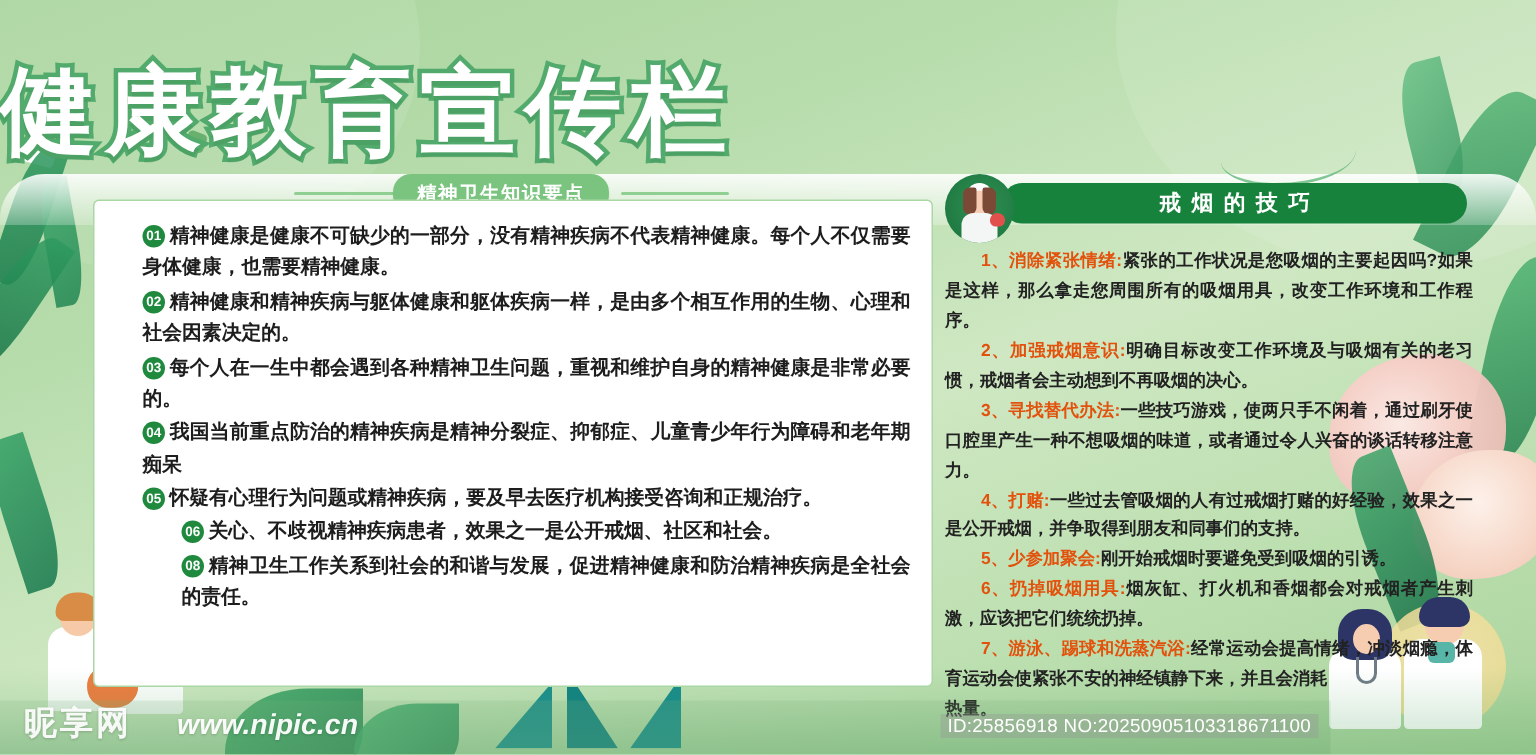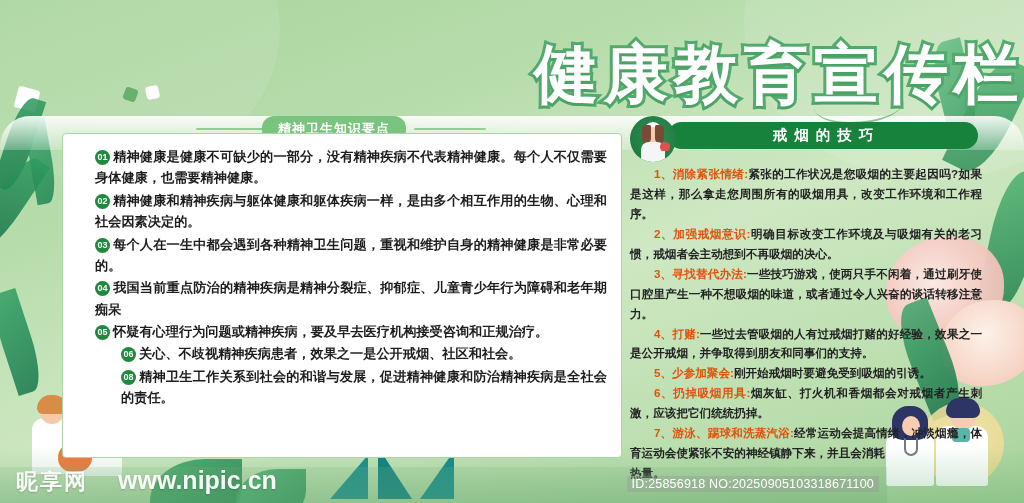--- a/index.html
+++ b/index.html
@@ -26,21 +26,21 @@
     content:""; position:absolute; background:inherit; border-radius:2px;
   }
   .whitestrip {
     position:absolute; left:0; top:116px; width:1024px; height:34px;
     background:linear-gradient(180deg,rgba(255,255,255,.9),rgba(255,255,255,.25));
     border-radius:30px 30px 0 0;
   }
   
   #title-wrap {
     position:absolute; left:0; top:36px; width:1024px; height:76px;
-    display:flex; align-items:center; justify-content:flex-end; z-index:6;
+    display:flex; align-items:center; justify-content:flex-start; z-index:6;
   }
   #title {
     font-size:64px; font-weight:bold; letter-spacing:6px; color:#ffffff;
     -webkit-text-stroke:6px #52ab6d;
     paint-order:stroke fill;
     text-shadow:0 3px 0 rgba(60,130,80,.25);
     white-space:nowrap;
   }
   
   #left-badge {
@@ -103,22 +103,22 @@
   #bottombar {
     position:absolute; left:0; bottom:0; width:887px; height:36px; z-index:12;
     background:linear-gradient(180deg,rgba(120,175,120,.18),rgba(110,170,115,.30));
   }
   #wm-logo {
     position:absolute; left:16px; bottom:6px; font-size:22px; font-weight:bold;
     color:rgba(255,255,255,.92); letter-spacing:2px;
     text-shadow:0 1px 2px rgba(0,0,0,.18);
   }
   #wm-url {
-    position:absolute; left:118px; bottom:8px; font-size:25px; font-weight:bold;
-    color:rgba(255,255,255,.95);
+    position:absolute; left:118px; bottom:8px; font-size:19px; font-weight:bold;
+    font-style:italic; color:rgba(255,255,255,.95);
     text-shadow:0 1px 2px rgba(0,0,0,.18);
   }
   #wm-id {
     position:absolute; right:8px; bottom:11px; font-size:12.5px; color:#ffffff;
     background:rgba(150,150,150,.35); padding:1px 5px; letter-spacing:.2px;
   }
   
   .person { position:absolute; }
 </style>
 </head>

